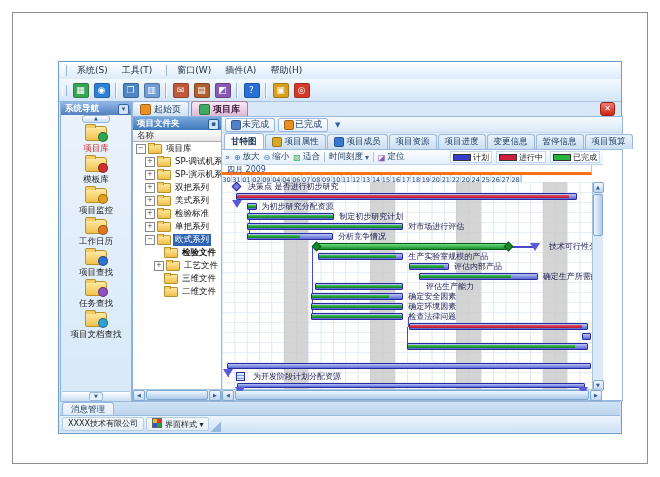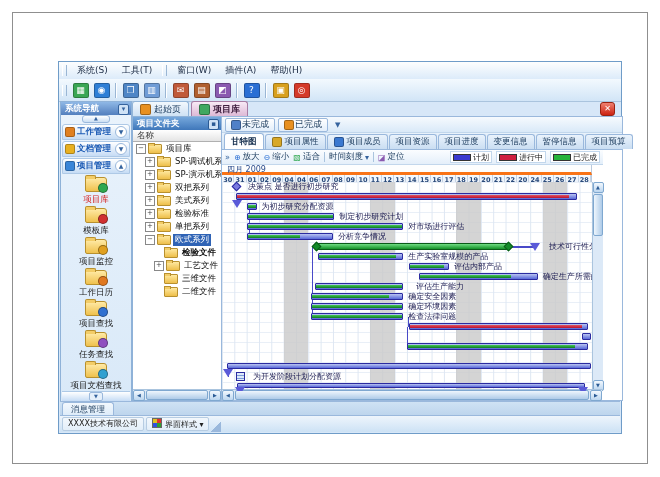--- a/index.html
+++ b/index.html
@@ -68,21 +68,21 @@
   .gtoolbar{height:14px;border-bottom:1px solid #c2d7ec;background:linear-gradient(#fbfdff,#e4effa);display:flex;align-items:center;padding:0 3px;gap:4px;width:375px;}
   .gtb-chev{color:#35639e;font-size:8px;}
   .gtb-btn{display:flex;align-items:center;gap:2px;color:#1a3a5c;font-size:8.5px;white-space:nowrap;}
   .gtb-ic{font-size:8px;color:#2a6fd4;}
   .gtb-sep{width:1px;height:10px;background:#aac4de;}
   .legend{margin-left:auto;display:flex;align-items:center;gap:4px;}
   .leg-item{display:flex;align-items:center;gap:2px;border:1px solid #c2d7ec;background:#fff;padding:0 2px;height:10px;}
   .leg-box{width:16px;height:5px;border:1px solid #333;}
   .leg-lbl{font-size:8px;color:#222;}
   .month-row{height:10px;width:370px;border-bottom:3px solid #f97316;border-right:1px solid #b9c9dd;font-size:8px;color:#2a4a8a;line-height:10px;padding-left:5px;background:#fdfefe;box-sizing:border-box;}
-  .days-row{height:10px;width:370px;display:flex;border-right:1px solid #b9c9dd;background:linear-gradient(#f7fafd,#e6eef8);box-sizing:border-box;font-weight:bold;}
+  .days-row{height:10px;width:300px;display:flex;border-right:1px solid #b9c9dd;background:linear-gradient(#f7fafd,#e6eef8);box-sizing:border-box;}
   .day-cell{flex:1;border-right:1px solid #c5d3e4;border-bottom:1px solid #b9c9dd;font-size:6.5px;color:#2a4a7a;text-align:center;line-height:10px;box-sizing:border-box;}
   .chart{position:absolute;left:0;top:65px;width:370px;height:209px;background:#fff;overflow:hidden;background-image:linear-gradient(90deg,#dde6f2 1px,transparent 1px),linear-gradient(#e9eff7 1px,transparent 1px);background-size:3.3333% 100%,100% 10px;}
   .stripe{position:absolute;top:0;bottom:0;background:#c9c9c9;opacity:.8;z-index:0;}
   .connector{position:absolute;width:1px;background:#4949c8;z-index:1;}
   .bar{position:absolute;height:7px;border:1px solid #2b2ba0;background:linear-gradient(#b9c4f2,#5868d8);border-radius:1px;z-index:2;box-sizing:border-box;}
   .bar .prog{position:absolute;left:0;top:1px;height:3px;background:linear-gradient(#43c957,#0f7a20);}
   .bar .prog.red{background:linear-gradient(#e05560,#bb1030);}
   .gsum{position:absolute;height:7px;border:1px solid #0a5a18;background:linear-gradient(#6fdd82,#149129);z-index:2;box-sizing:border-box;}
   .dia{position:absolute;width:7px;height:7px;transform:rotate(45deg);background:#7a7ae0;border:1px solid #2a2aa0;z-index:3;box-sizing:border-box;}
   .dia.green{background:#128a28;border-color:#0a5a18;}
@@ -170,37 +170,20 @@
         <div class="close-x">✕</div>
       </div>
 
     <div class="sidebar">
       <div class="sb-header">
         <span>系统导航</span>
         <span class="pinbox">▾</span>
       </div>
       <div class="sb-collapse">
           <span>▲</span>
-        </div>
-      <div id="sb-groups">
-          <div class="sb-group">
-            <span class="sb-gicon" style="background: rgb(224, 128, 32);"></span>
-            <span class="sb-glabel">工作管理</span>
-            <span class="sb-chev">▼</span>
-          </div>
-          <div class="sb-group">
-            <span class="sb-gicon" style="background: rgb(232, 176, 32);"></span>
-            <span class="sb-glabel">文档管理</span>
-            <span class="sb-chev">▼</span>
-          </div>
-          <div class="sb-group">
-            <span class="sb-gicon" style="background: rgb(58, 134, 216);"></span>
-            <span class="sb-glabel">项目管理</span>
-            <span class="sb-chev">▲</span>
-          </div>
         </div>
       <div class="sb-items" id="sb-items">
           <div class="sb-item selected">
             <div class="folder">
               <span class="badge" style="background: rgb(47, 168, 79);"></span>
             </div>
             <div class="lbl">项目库</div>
           </div>
           <div class="sb-item">
             <div class="folder">
@@ -481,21 +464,21 @@
             <div class="prog" style="width: 90%;"></div>
           </div>
           <span class="blabel" style="left: 231.933px; top: 80px;">评估内部产品</span>
           <div class="bar" style="left: 197.333px; width: 118.4px; top: 91px;">
             <div class="prog" style="width: 78%;"></div>
           </div>
           <span class="blabel" style="left: 320.733px; top: 90px;">确定生产所需的加工</span>
           <div class="bar" style="left: 92.5px; width: 88.8px; top: 101px;">
             <div class="prog" style="width: 100%;"></div>
           </div>
-          <span class="blabel" style="left: 194px; top: 100px;">评估生产能力</span>
+          <span class="blabel" style="left: 204px; top: 100px;">评估生产能力</span>
           <div class="bar" style="left: 88.8px; width: 92.5px; top: 111px;">
             <div class="prog" style="width: 85%;"></div>
           </div>
           <span class="blabel" style="left: 186.3px; top: 110px;">确定安全因素</span>
           <div class="bar" style="left: 88.8px; width: 92.5px; top: 121px;">
             <div class="prog" style="width: 100%;"></div>
           </div>
           <span class="blabel" style="left: 186.3px; top: 120px;">确定环境因素</span>
           <div class="bar" style="left: 88.8px; width: 92.5px; top: 131px;">
             <div class="prog" style="width: 100%;"></div>

